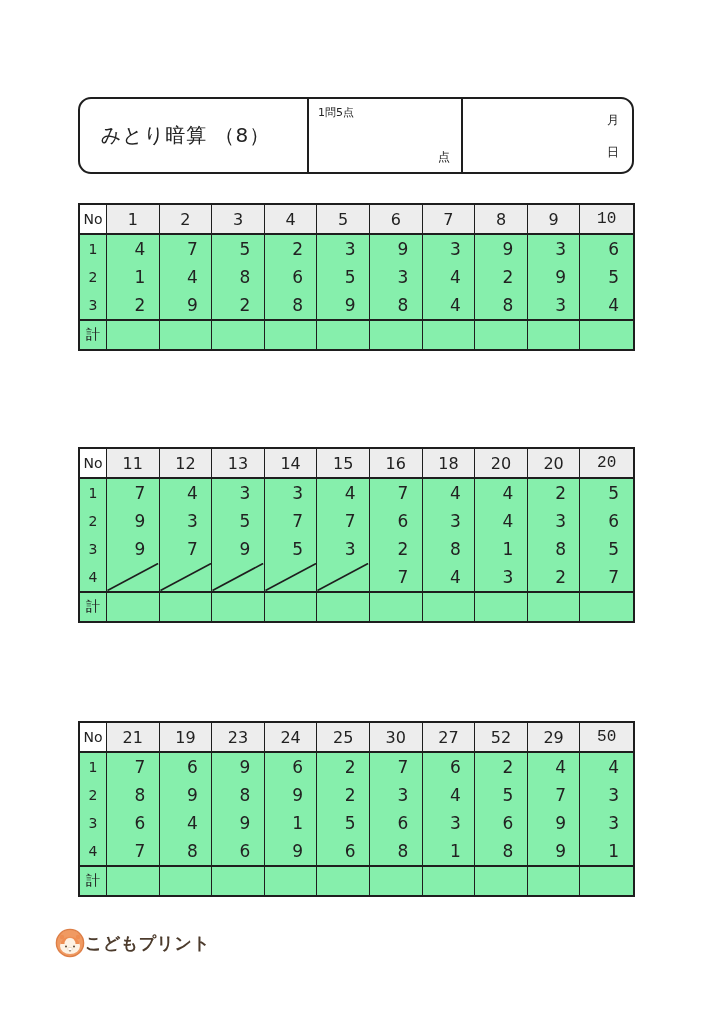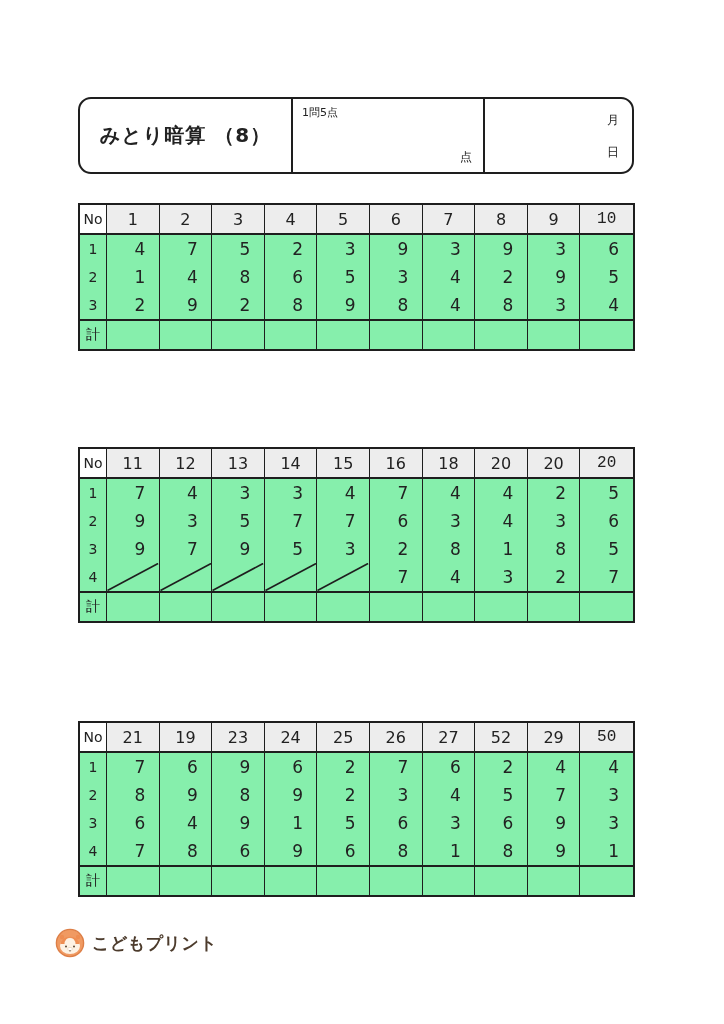--- a/index.html
+++ b/index.html
@@ -15,22 +15,22 @@
   .header-box{
     position:absolute;left:78px;top:97px;width:556px;height:77px;
     border:2.5px solid #1e1e1e;border-radius:13px;
     display:flex;box-sizing:border-box;background:#fff;
   }
   .hsec{box-sizing:border-box;height:100%;}
   .hsec+.hsec{border-left:2.5px solid #1e1e1e;}
   .hsec-grade{width:93px;display:flex;align-items:center;justify-content:center;
     font-size:17px;letter-spacing:0.5px;}
   .hsec-title{width:211px;display:flex;align-items:center;justify-content:center;
-    font-size:20px;font-weight:bold;letter-spacing:1px;}
-  .hsec-score{width:192px;position:relative;}
+    font-size:20px;font-weight:normal;letter-spacing:1px;}
+  .hsec-score{width:154px;position:relative;margin-left:16px;}
   .note{position:absolute;top:6px;left:9px;font-size:11px;}
   .score-suffix{position:absolute;bottom:6px;right:11px;font-size:12px;}
   .hsec-date{flex:1;position:relative;}
   .month{position:absolute;top:13px;right:13px;font-size:12px;}
   .day{position:absolute;bottom:11px;right:13px;font-size:12px;}
 
   
   .wtable{
     position:absolute;left:78px;width:557px;
     border:2.5px solid #1e1e1e;box-sizing:border-box;background:#86efac;
@@ -47,21 +47,21 @@
   .tcol{box-sizing:border-box;display:flex;flex-direction:column;}
   .tcol.vline{border-right:1.6px solid #1e1e1e;}
   .tcol:last-child{border-right:none;}
   .slot{height:28px;display:flex;align-items:center;justify-content:center;position:relative;}
   .digit-slot{padding-left:14px;font-size:17px;}
   .rowlabel-slot{font-size:14px;}
   .sumlabel{font-size:14px;}
   .slash-svg{position:absolute;left:0;top:0;width:100%;height:100%;display:block;}
 
   
-  .logo{position:absolute;left:55px;top:928px;display:flex;align-items:center;gap:7px;}
+  .logo{position:absolute;left:55px;top:928px;display:flex;align-items:center;gap:0;}
   .logo-text{font-size:17px;font-weight:bold;letter-spacing:0.5px;}
 </style>
 </head>
 <body>
 
 <div class="header-box">
   <div class="hsec hsec-title">みとり暗算 （8）</div>
   <div class="hsec hsec-score">
     <span class="note">1問5点</span>
     <span class="score-suffix">点</span>
@@ -274,21 +274,21 @@
     </div>
   </div>
 <div class="wtable" style="top:721px;">
     <div class="trow thead">
       <div class="cell vline nohead">No</div>
       <div class="cell colhead vline">21</div>
       <div class="cell colhead vline">19</div>
       <div class="cell colhead vline">23</div>
       <div class="cell colhead vline">24</div>
       <div class="cell colhead vline">25</div>
-      <div class="cell colhead vline">26</div>
+      <div class="cell colhead vline">30</div>
       <div class="cell colhead vline">27</div>
       <div class="cell colhead vline">52</div>
       <div class="cell colhead vline">29</div>
       <div class="cell colhead">50</div>
     </div>
     <div class="tbody">
       <div class="tcol vline">
         <div class="slot rowlabel-slot">1</div>
         <div class="slot rowlabel-slot">2</div>
         <div class="slot rowlabel-slot">3</div>

